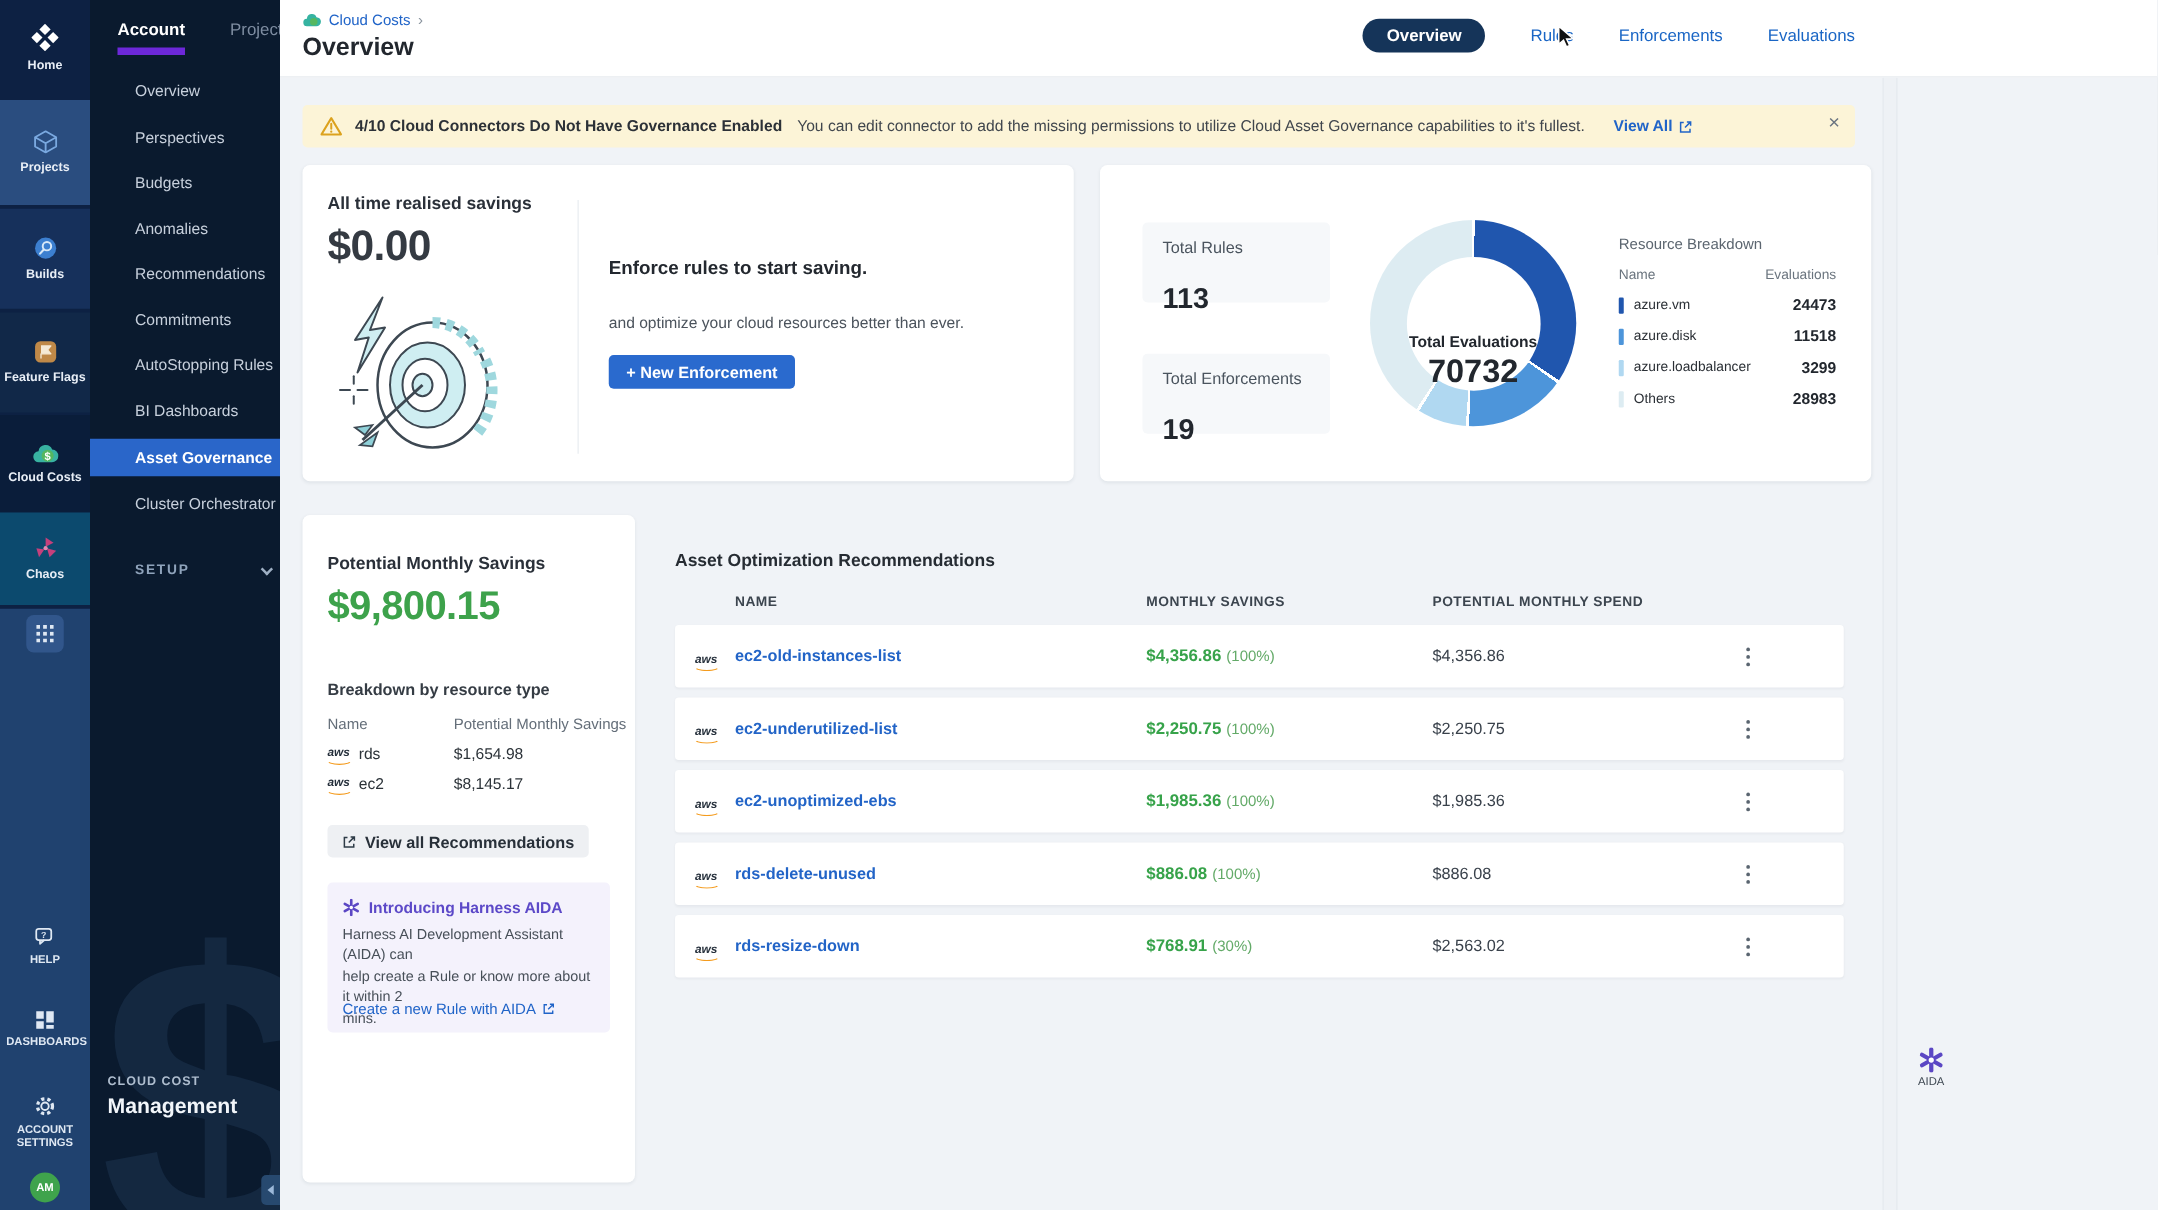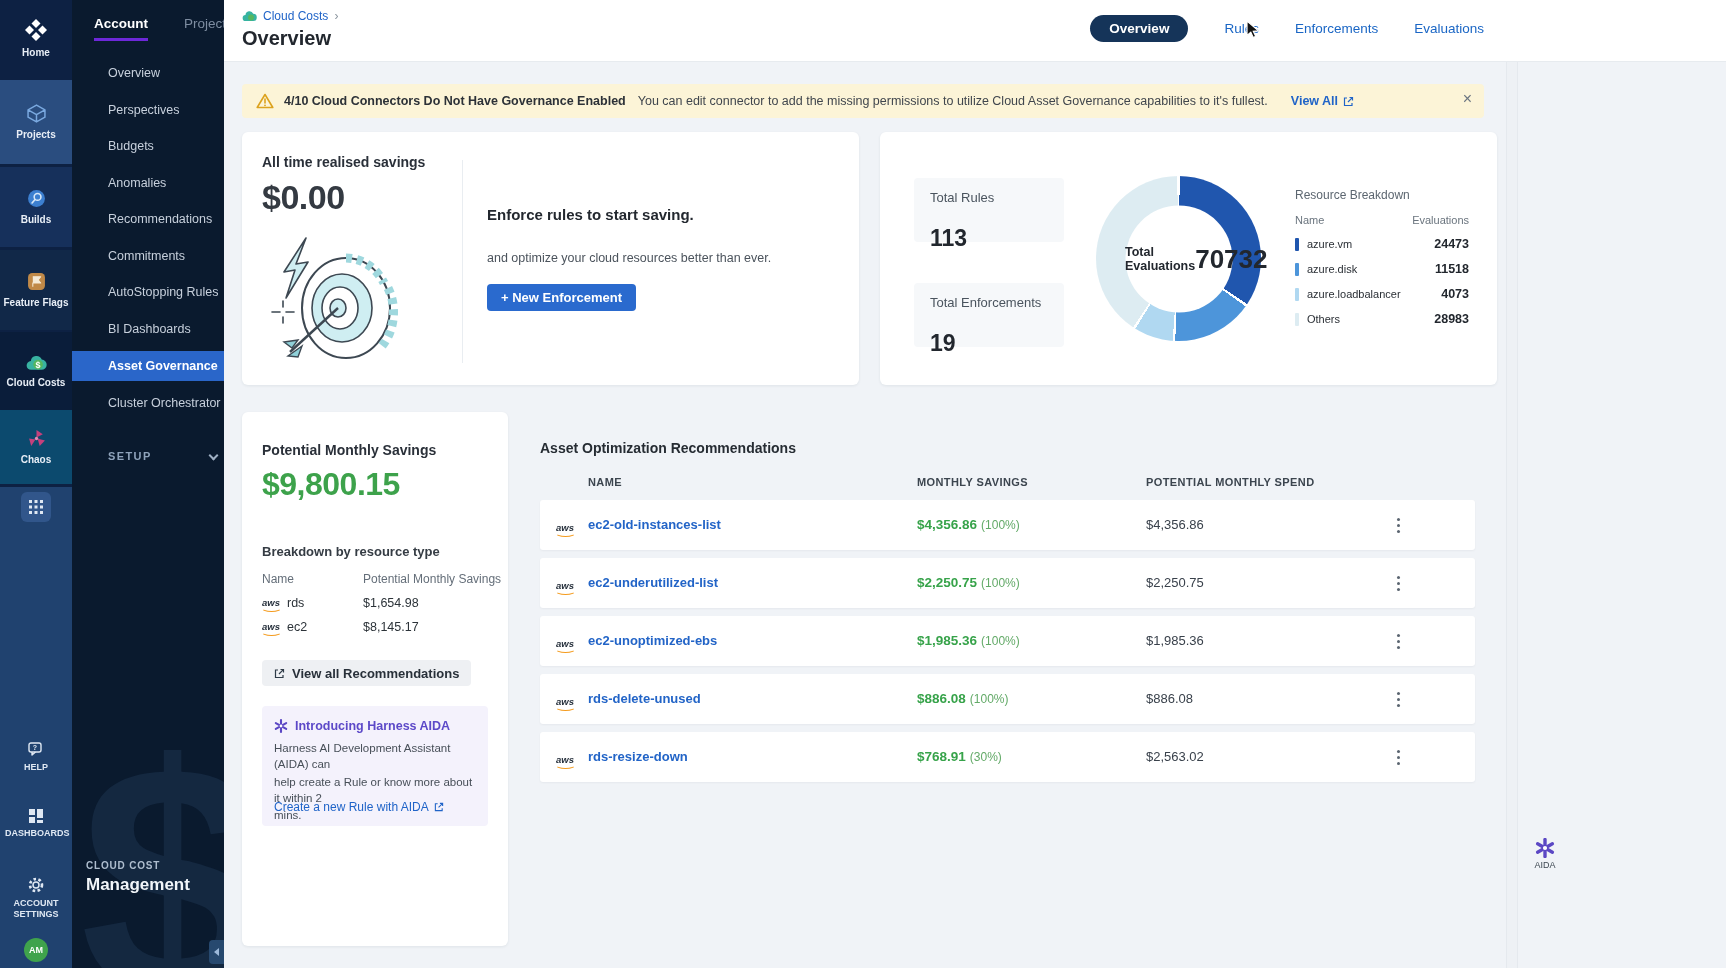--- a/index.html
+++ b/index.html
@@ -14,21 +14,21 @@
   .lower-rail{position:absolute;left:0;top:487px;width:72px;height:481px;background:#20426f}
   .apps-btn{position:absolute;left:21px;top:492px;width:30px;height:30px;background:#31568b;border-radius:6px;display:flex;align-items:center;justify-content:center;cursor:pointer}
   .rail-bottom{position:absolute;left:0;width:72px;display:flex;flex-direction:column;align-items:center;gap:4px;cursor:pointer}
   .rail-bottom .blabel{font-size:9px;font-weight:600;color:#dfe8f3;text-align:center;line-height:1.25;width:62px}
   .avatar{position:absolute;left:24px;top:938px;width:24px;height:24px;border-radius:50%;background:#3fa34c;color:#fff;font-size:9px;font-weight:700;display:flex;align-items:center;justify-content:center;cursor:pointer}
 
   
   .sidebar{position:absolute;left:72px;top:0;width:152px;height:968px;background:#0a1a2e;z-index:4;overflow:hidden}
   .watermark{position:absolute;left:8px;bottom:-78px;font-size:330px;font-weight:700;color:#142840;line-height:1;user-select:none}
   .sb-tabs{position:absolute;left:22px;top:16px;display:flex;gap:36px}
-  .sb-tab{font-size:13.5px;font-weight:700;color:#fff;padding-bottom:7px;border-bottom:3px solid #6d28d9;cursor:pointer}
+  .sb-tab{font-size:13.5px;font-weight:700;color:#fff;padding-bottom:7px;border-bottom:6px solid #6d28d9;cursor:pointer}
   .sb-tab.inactive{color:#7e8 da1;color:#7e8da1;border-bottom:3px solid transparent;font-weight:400}
   .sb-item{position:absolute;left:0;width:152px;height:30px;line-height:30px;padding-left:36px;font-size:12.5px;color:#c7d0dc;cursor:pointer;white-space:nowrap}
   .sb-item.active{background:#2a66c9;color:#fff;font-weight:600}
   .sb-setup{position:absolute;left:36px;top:450px;font-size:11px;font-weight:700;letter-spacing:1.4px;color:#8fa3bb;cursor:pointer}
   .chev{position:absolute;left:138px;top:452px;width:7px;height:7px;border-right:2px solid #9fb0c4;border-bottom:2px solid #9fb0c4;transform:rotate(45deg);cursor:pointer}
   .sb-foot1{position:absolute;left:14px;top:860px;font-size:10px;font-weight:700;letter-spacing:.8px;color:#aebdce}
   .sb-foot2{position:absolute;left:14px;top:875px;font-size:17px;font-weight:700;color:#f2f6fa}
   .collapse-tab{position:absolute;right:0;top:940px;width:15px;height:24px;background:#27496f;border-radius:4px 0 0 4px;display:flex;align-items:center;justify-content:center;cursor:pointer}
   .collapse-tab i{width:0;height:0;border-top:4px solid transparent;border-bottom:4px solid transparent;border-right:5px solid #9db9da}
 
@@ -58,21 +58,21 @@
   .enf-title{position:absolute;left:245px;top:74px;font-size:15px;font-weight:700;color:#23282f}
   .enf-l1{position:absolute;left:245px;top:102px;font-size:12.5px;color:#4b535c}
   .enf-l2{position:absolute;left:245px;top:119px;font-size:12.5px;color:#4b535c}
   .enf-btn{position:absolute;left:245px;top:152px;height:27px;padding:0 14px;background:#2a6ace;border:none;border-radius:4px;color:#fff;font-size:13px;font-weight:600;display:flex;align-items:center;gap:6px;cursor:pointer;font-family:inherit}
 
   .cardB{left:880px;top:132px;width:617px;height:253px}
   .sub-card{position:absolute;left:34px;width:150px;height:64px;background:#f6f8fa;border-radius:4px;padding:12px 16px}
   .sub-card .slabel{font-size:13px;color:#4a545e}
   .sub-card .svalue{font-size:23px;font-weight:700;color:#22272e;margin-top:20px}
   .donut{position:absolute;left:216px;top:44px;width:165px;height:165px;border-radius:50%}
-  .donut-hole{position:absolute;left:50%;top:50%;transform:translate(-50%,-50%);width:107px;height:107px;border-radius:50%;background:#fff;display:flex;flex-direction:row;align-items:center;justify-content:space-between}
+  .donut-hole{position:absolute;left:50%;top:50%;transform:translate(-50%,-50%);width:107px;height:107px;border-radius:50%;background:#fff;display:flex;flex-direction:column;align-items:center;justify-content:flex-end}
   .donut-hole .dl{font-size:12.5px;font-weight:700;color:#22272e}
   .donut-hole .dv{font-size:26px;font-weight:800;color:#22272e;margin-top:1px}
   .legend{position:absolute;left:415px;top:56px;width:174px}
   .legend .ltitle{font-size:12px;color:#5c6670}
   .legend .lheads{display:flex;justify-content:space-between;font-size:11px;color:#6a747e;margin-top:12px}
   .lrow{display:flex;align-items:center;margin-top:11px}
   .lrow .swatch{width:4px;height:13px;border-radius:1px;margin-right:8px}
   .lrow .lname{font-size:11px;color:#2a2f35}
   .lrow .lval{margin-left:auto;font-size:12.5px;font-weight:600;color:#22272e}
 
@@ -340,21 +340,21 @@
         <span class="lval">24473</span>
       </div>
       <div class="lrow">
         <span class="swatch" style="background: rgb(77, 149, 218);"></span>
         <span class="lname">azure.disk</span>
         <span class="lval">11518</span>
       </div>
       <div class="lrow">
         <span class="swatch" style="background: rgb(176, 216, 241);"></span>
         <span class="lname">azure.loadbalancer</span>
-        <span class="lval">4073</span>
+        <span class="lval">3299</span>
       </div>
       <div class="lrow">
         <span class="swatch" style="background: rgb(221, 236, 242);"></span>
         <span class="lname">Others</span>
         <span class="lval">28983</span>
       </div>
     </div>
   </div>
 
   <div class="card cardC">

